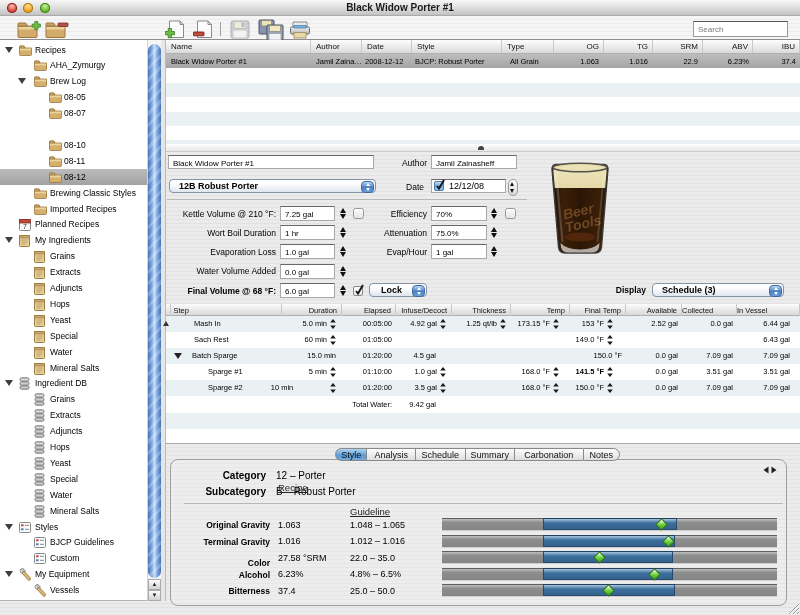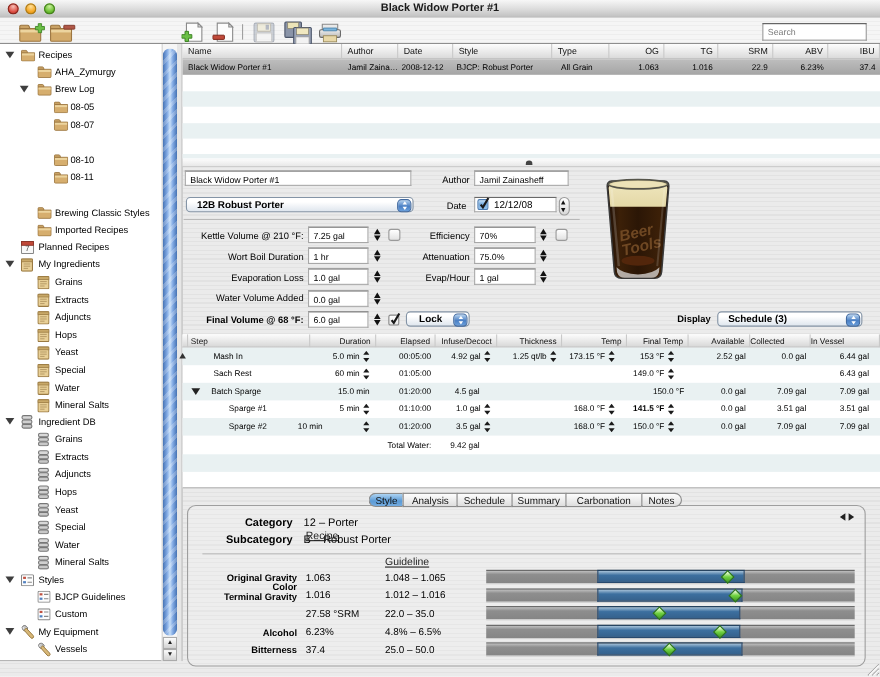--- a/index.html
+++ b/index.html
@@ -178,20 +178,28 @@
 <span class="abs" style="left:64px">08-10</span>
 </div>
 <div class="trow" style="top:112.8px;">
 <svg class="abs" style="left:48.5px;top:3px" width="13" height="11" viewBox="0 0 13 11">
 <path d="M0.5 3 L0.5 9.5 Q0.5 10.5 1.5 10.5 L11.5 10.5 Q12.5 10.5 12.5 9.5 L12.5 3 Z" fill="#d6ae6e" stroke="#9c7640" stroke-width="0.8"></path>
 <path d="M0.5 3 L0.5 1.5 Q0.5 0.8 1.2 0.8 L4.6 0.8 Q5.3 0.8 5.6 1.6 L6 3 Z" fill="#c9a265" stroke="#9c7640" stroke-width="0.8"></path>
 <rect x="1" y="3.6" width="11" height="1.8" fill="#ecd49e"></rect>
       </svg>
 <span class="abs" style="left:64px">08-11</span>
 </div>
+<div class="trow" style="top:128.7px;background:linear-gradient(#bcbcbc,#a2a2a2);">
+<svg class="abs" style="left:48.5px;top:3px" width="13" height="11" viewBox="0 0 13 11">
+<path d="M0.5 3 L0.5 9.5 Q0.5 10.5 1.5 10.5 L11.5 10.5 Q12.5 10.5 12.5 9.5 L12.5 3 Z" fill="#d6ae6e" stroke="#9c7640" stroke-width="0.8"></path>
+<path d="M0.5 3 L0.5 1.5 Q0.5 0.8 1.2 0.8 L4.6 0.8 Q5.3 0.8 5.6 1.6 L6 3 Z" fill="#c9a265" stroke="#9c7640" stroke-width="0.8"></path>
+<rect x="1" y="3.6" width="11" height="1.8" fill="#ecd49e"></rect>
+      </svg>
+<span class="abs" style="left:64px">08-12</span>
+</div>
 <div class="trow" style="top:144.6px;">
 <svg class="abs" style="left:33.5px;top:3px" width="13" height="11" viewBox="0 0 13 11">
 <path d="M0.5 3 L0.5 9.5 Q0.5 10.5 1.5 10.5 L11.5 10.5 Q12.5 10.5 12.5 9.5 L12.5 3 Z" fill="#d6ae6e" stroke="#9c7640" stroke-width="0.8"></path>
 <path d="M0.5 3 L0.5 1.5 Q0.5 0.8 1.2 0.8 L4.6 0.8 Q5.3 0.8 5.6 1.6 L6 3 Z" fill="#c9a265" stroke="#9c7640" stroke-width="0.8"></path>
 <rect x="1" y="3.6" width="11" height="1.8" fill="#ecd49e"></rect>
       </svg>
 <span class="abs" style="left:50px">Brewing Classic Styles</span>
 </div>
 <div class="trow" style="top:160.5px;">
 <svg class="abs" style="left:33.5px;top:3px" width="13" height="11" viewBox="0 0 13 11">
@@ -694,21 +702,21 @@
 <div class="abs" style="left:350px;top:519.5px;font-size:9px;">1.048 – 1.065</div>
 <div class="track" style="top:518.0px;"></div>
 <div class="brange" style="left:543px;top:518.0px;width:134px;"></div>
 <div class="dia" style="left:656.5px;top:520.0px;"></div>
 <div class="lbl" style="left:170px;top:536.5px;width:100px;font-weight:bold;">Terminal Gravity</div>
 <div class="abs" style="left:278px;top:536.0px;font-size:9px;">1.016</div>
 <div class="abs" style="left:350px;top:536.0px;font-size:9px;">1.012 – 1.016</div>
 <div class="track" style="top:534.5px;"></div>
 <div class="brange" style="left:543px;top:534.5px;width:132px;"></div>
 <div class="dia" style="left:663.5px;top:536.5px;"></div>
-<div class="lbl" style="left:170px;top:528px;width:100px;font-weight:bold;padding-left:24px;">Color</div>
+<div class="lbl" style="left:170px;top:558px;width:100px;font-weight:bold;padding-left:24px;">Color</div>
 <div class="abs" style="left:278px;top:552.5px;font-size:9px;">27.58 °SRM</div>
 <div class="abs" style="left:350px;top:552.5px;font-size:9px;">22.0 – 35.0</div>
 <div class="track" style="top:551.0px;"></div>
 <div class="brange" style="left:543px;top:551.0px;width:130px;"></div>
 <div class="dia" style="left:594.5px;top:553.0px;"></div>
 <div class="lbl" style="left:170px;top:569.5px;width:100px;font-weight:bold;">Alcohol</div>
 <div class="abs" style="left:278px;top:569.0px;font-size:9px;">6.23%</div>
 <div class="abs" style="left:350px;top:569.0px;font-size:9px;">4.8% – 6.5%</div>
 <div class="track" style="top:567.5px;"></div>
 <div class="brange" style="left:543px;top:567.5px;width:130px;"></div>

